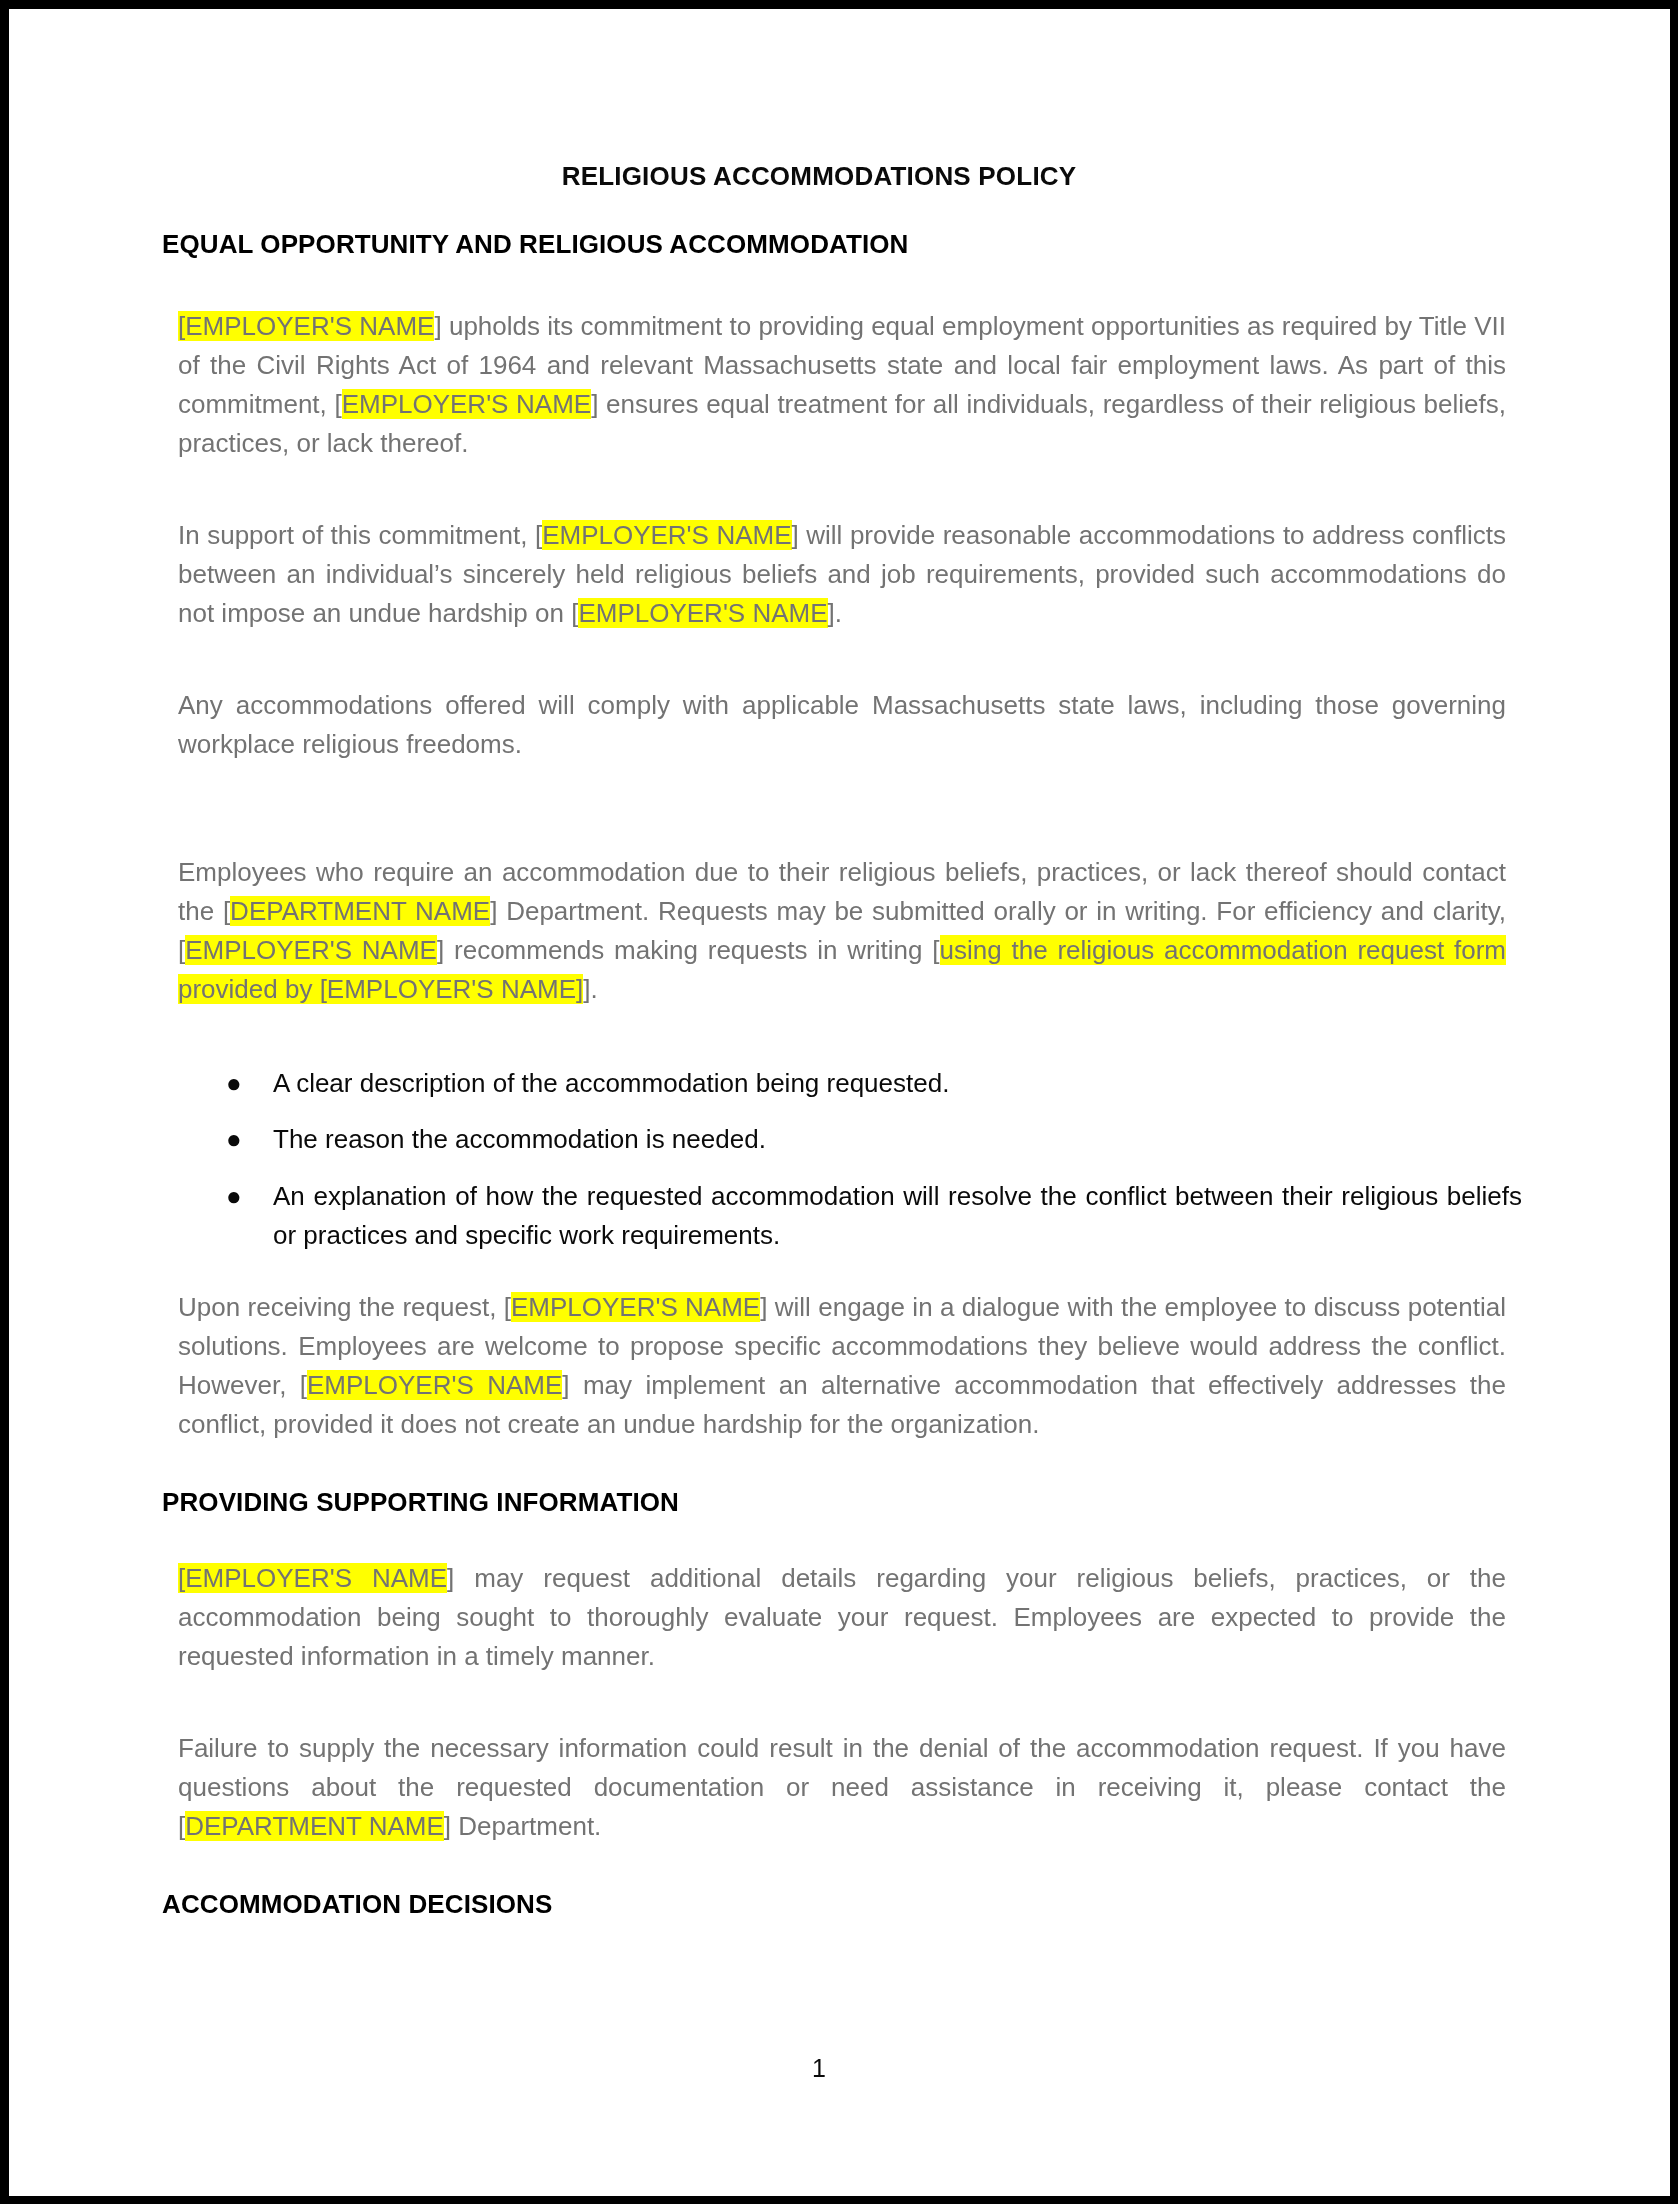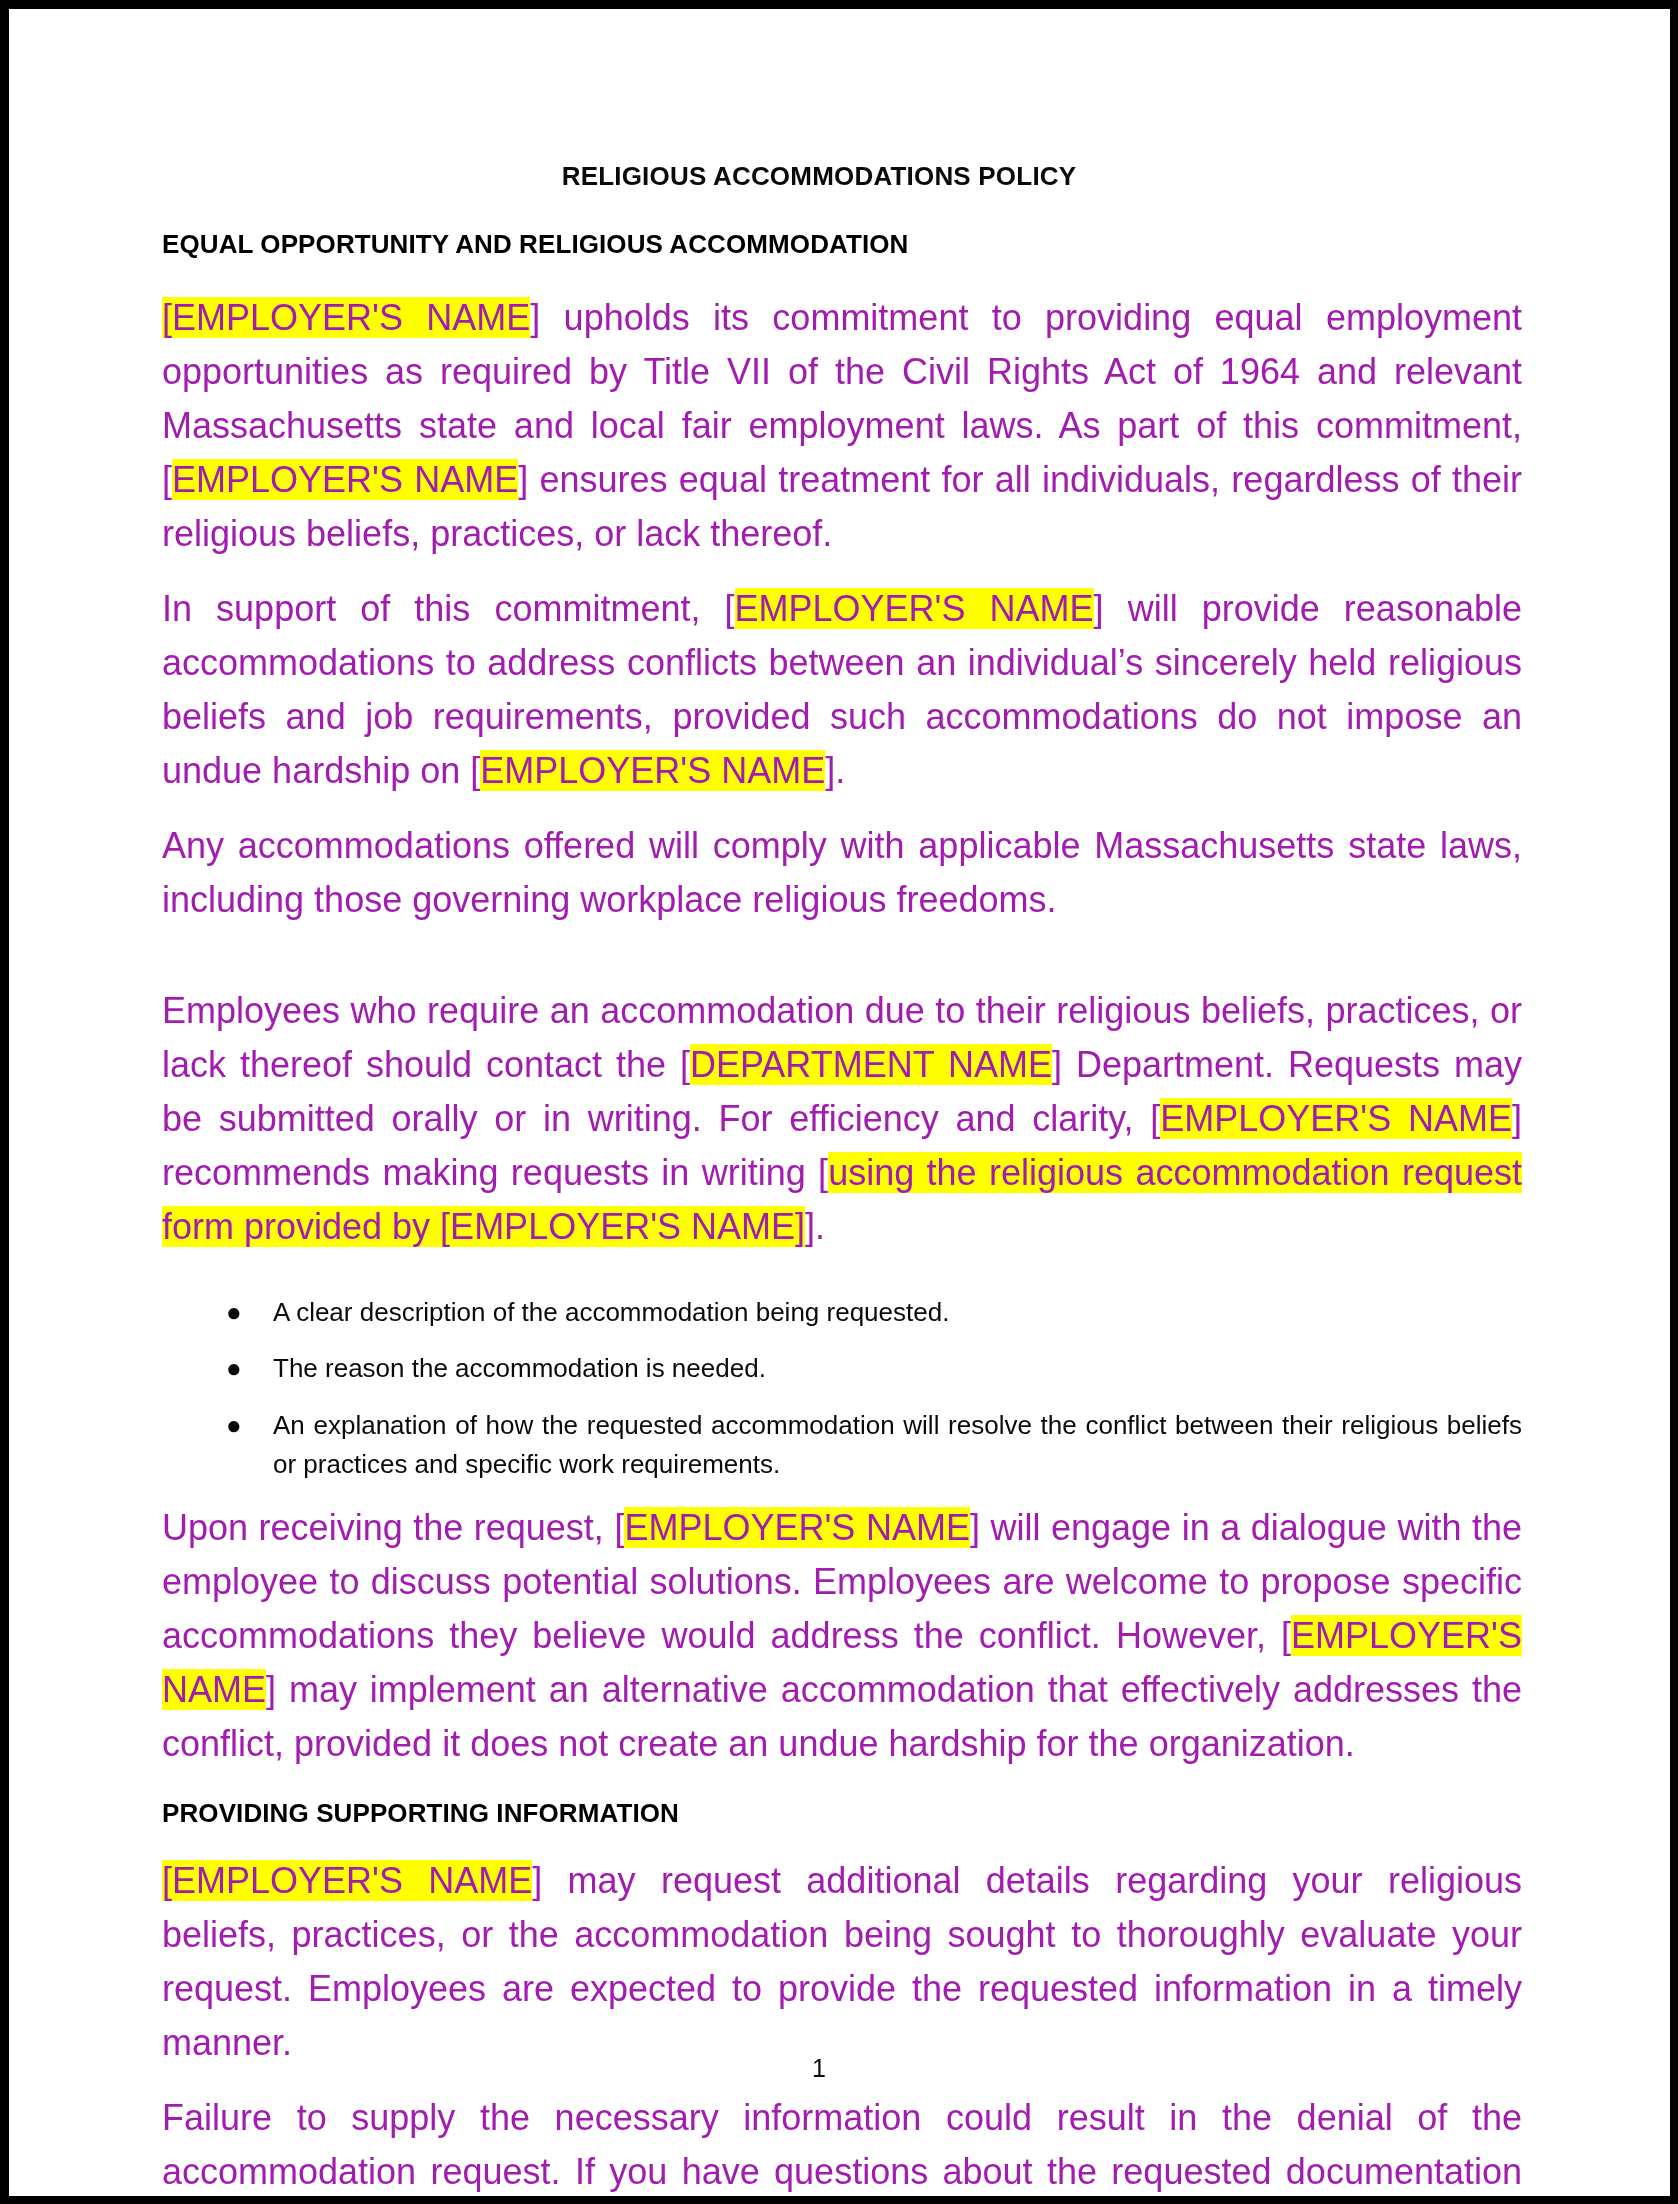--- a/index.html
+++ b/index.html
@@ -40,25 +40,25 @@
   }
   .section-heading {
     font-weight: bold;
     font-size: 26px;
     color: #000000;
     letter-spacing: 0.1px;
     line-height: 1.0;
     margin: 0;
   }
   p.body-text {
-    font-size: 36px;
-    color: #a21caf;
+    font-size: 26px;
+    color: #737373;
     line-height: 1.5;
     text-align: justify;
-    margin: 0;
+    margin: 16px;
     -webkit-hyphens: none;
     hyphens: none;
   }
   p.body-text.no-justify {
     text-align: left;
   }
   .sp-title    { height: 42px; }
   .sp-afterh1  { height: 34px; }
   .sp-para     { height: 21px; }
   .sp-beforeh  { height: 29px; }
@@ -155,18 +155,19 @@
     <div class="sp-afterh"></div>
 
     <p class="body-text"><span class="hl">[EMPLOYER'S NAME</span><span>] may request additional details regarding your religious beliefs, practices, or the accommodation being sought to thoroughly evaluate your request. Employees are expected to provide the requested information in a timely manner.</span></p>
 
     <div class="sp-para"></div>
 
     <p class="body-text"><span>Failure to supply the necessary information could result in the denial of the accommodation request. If you have questions about the requested documentation or need assistance in receiving it, please contact the [</span><span class="hl">DEPARTMENT NAME</span><span>] Department.</span></p>
 
     <div class="sp-beforeh"></div>
 
+    <h2 class="section-heading">ACCOMMODATION DECISIONS</h2>
 
   </div>
 
   <div class="page-number">1</div>
 </div>
 
 
 </body></html>

